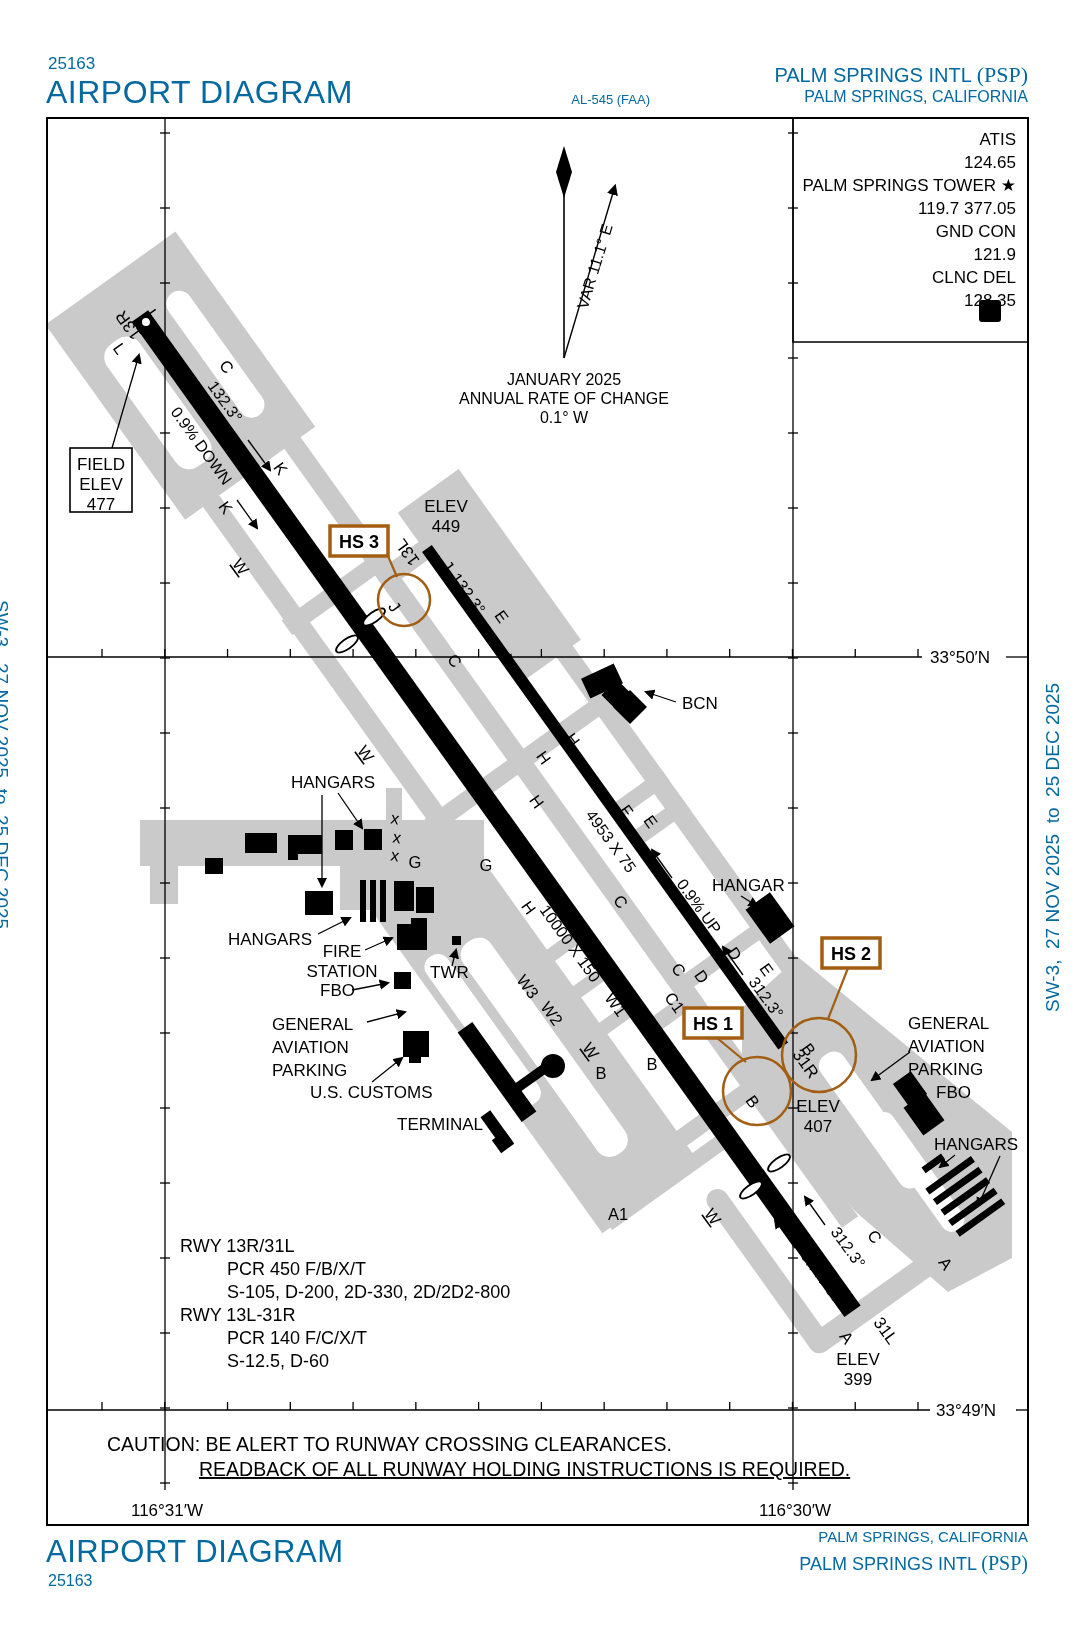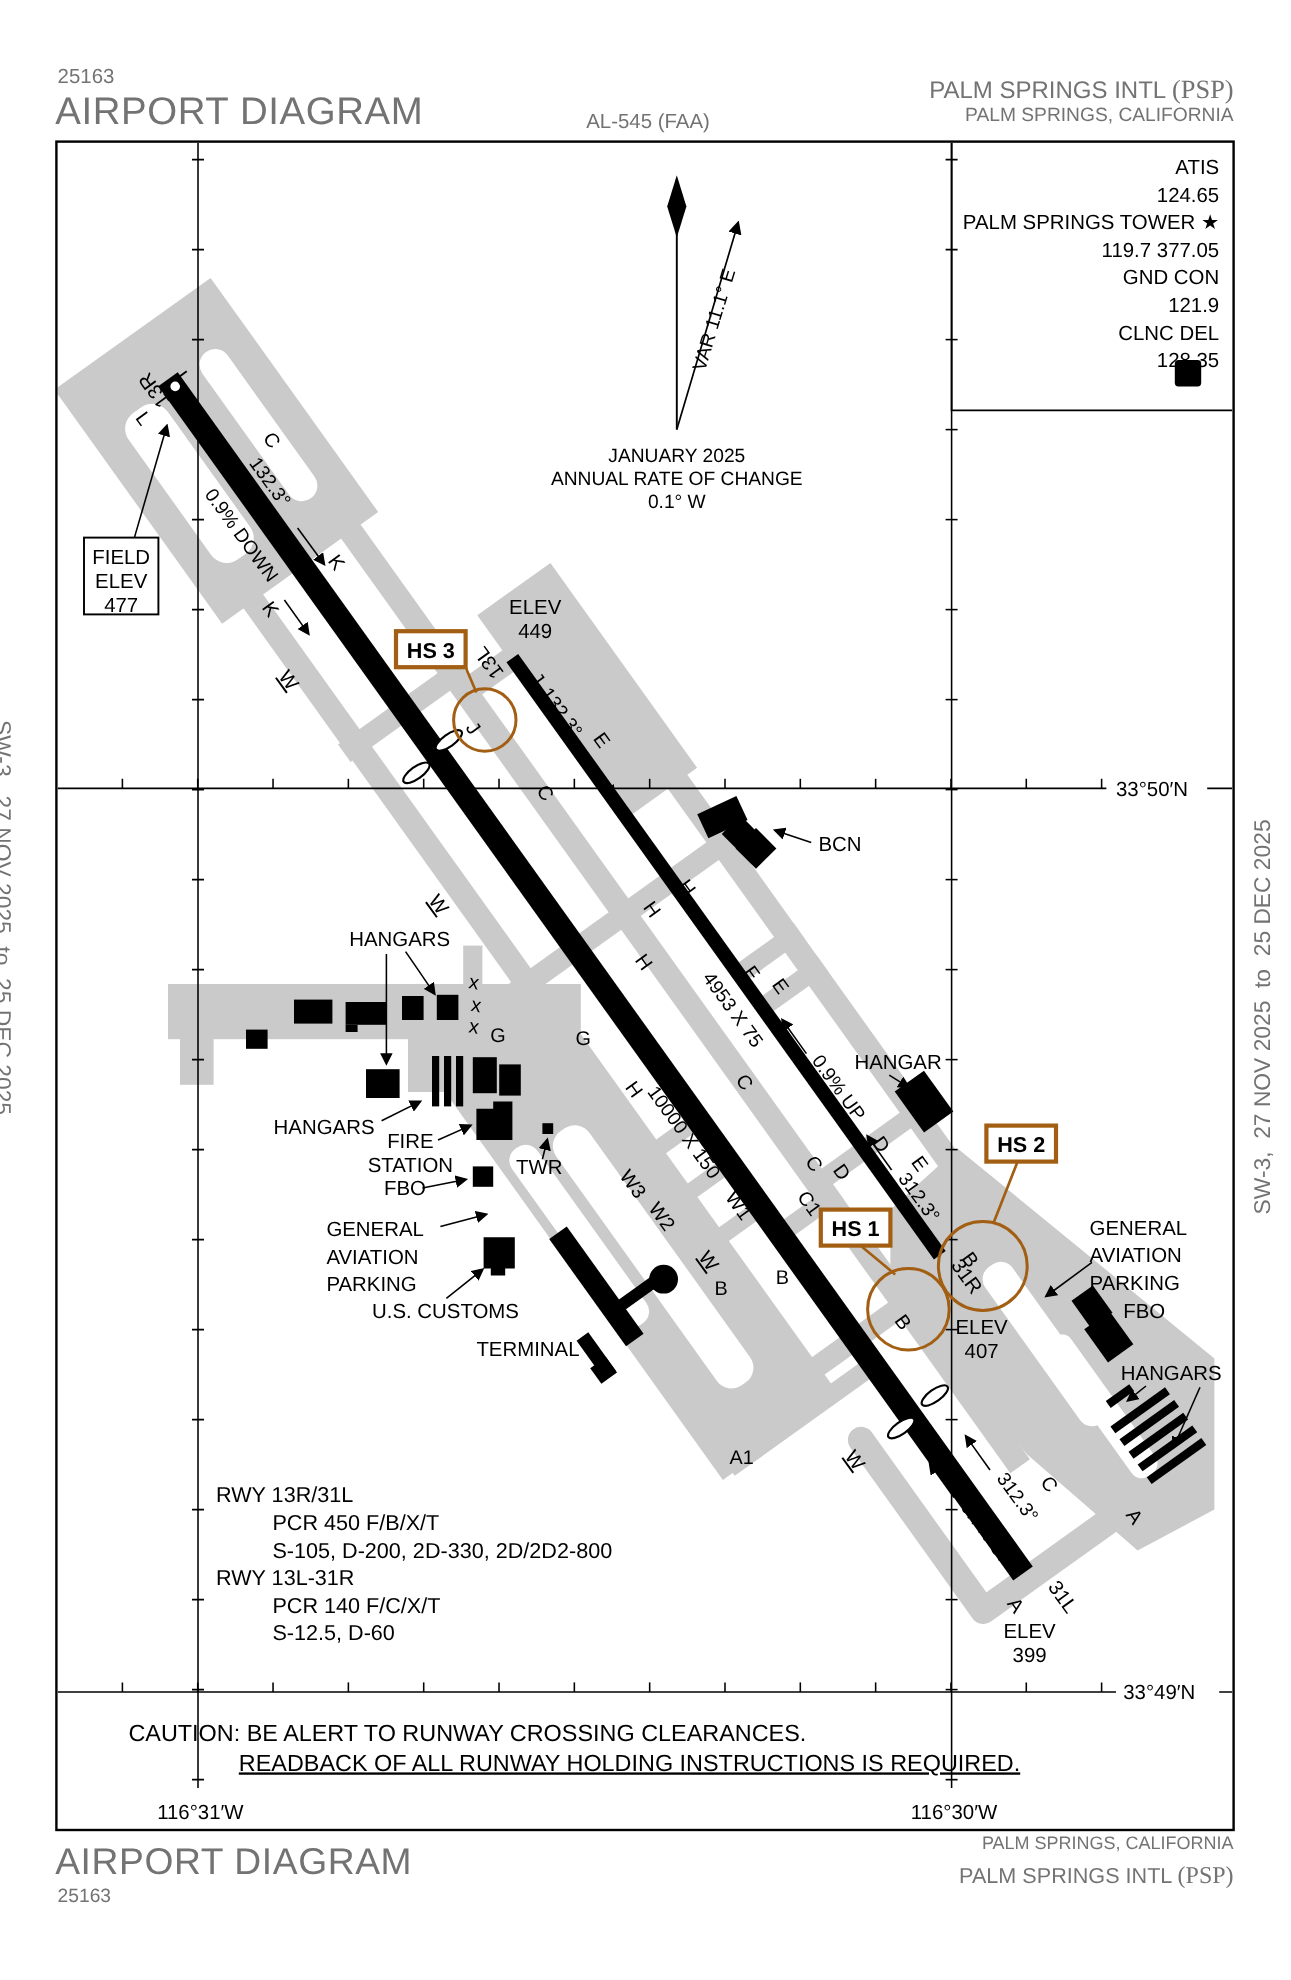--- a/index.html
+++ b/index.html
@@ -1,21 +1,21 @@
 <!DOCTYPE html>
 <html><head>
 <meta charset="utf-8">
 <style>
   html,body{margin:0;padding:0;background:#fff;}
   #page{position:relative;width:1076px;height:1650px;background:#fff;
-        font-family:"Liberation Sans",sans-serif;color:#737373;overflow:hidden;}
+        font-family:"Liberation Sans",sans-serif;color:#0369a1;overflow:hidden;}
   .abs{position:absolute;white-space:pre;}
   #chart-number-top{left:48px;top:54px;font-size:17px;}
   #page-title-top{left:46px;top:74px;font-size:32px;letter-spacing:.5px;}
-  #procedure-id{left:430px;top:92px;width:220px;text-align:center;font-size:17px;}
+  #procedure-id{left:430px;top:92px;width:220px;text-align:right;font-size:13px;}
   #airport-name-top{right:48px;top:62px;font-size:20px;text-align:right;}
   #airport-city-top{right:48px;top:88px;font-size:16px;text-align:right;}
   .serif{font-family:"Liberation Serif",serif;font-size:22px;}
   #edition-left{left:12px;top:600px;transform:rotate(90deg);transform-origin:0 0;font-size:19px;}
   #edition-right{left:1042px;top:1012px;transform:rotate(-90deg);transform-origin:0 0;font-size:19px;}
   #footer-title{left:46px;top:1534px;font-size:31px;letter-spacing:.5px;}
   #footer-number{left:48px;top:1572px;font-size:16px;}
   #footer-city{right:48px;top:1528px;font-size:15px;text-align:right;}
   #footer-name{right:48px;top:1552px;font-size:18px;text-align:right;}
   .serif-sm{font-family:"Liberation Serif",serif;font-size:20px;}

